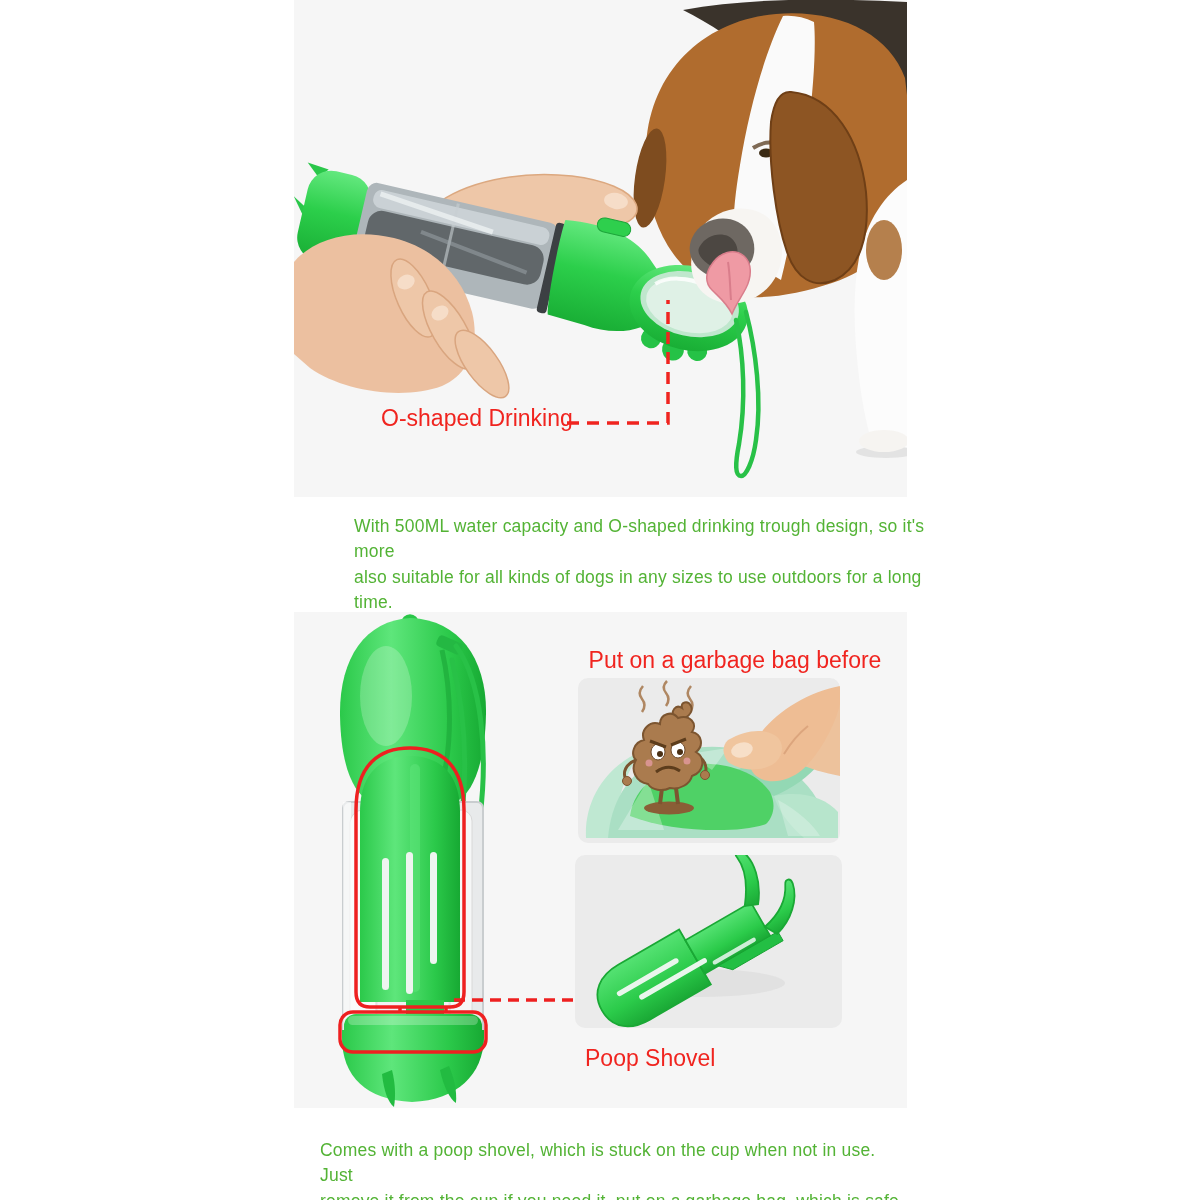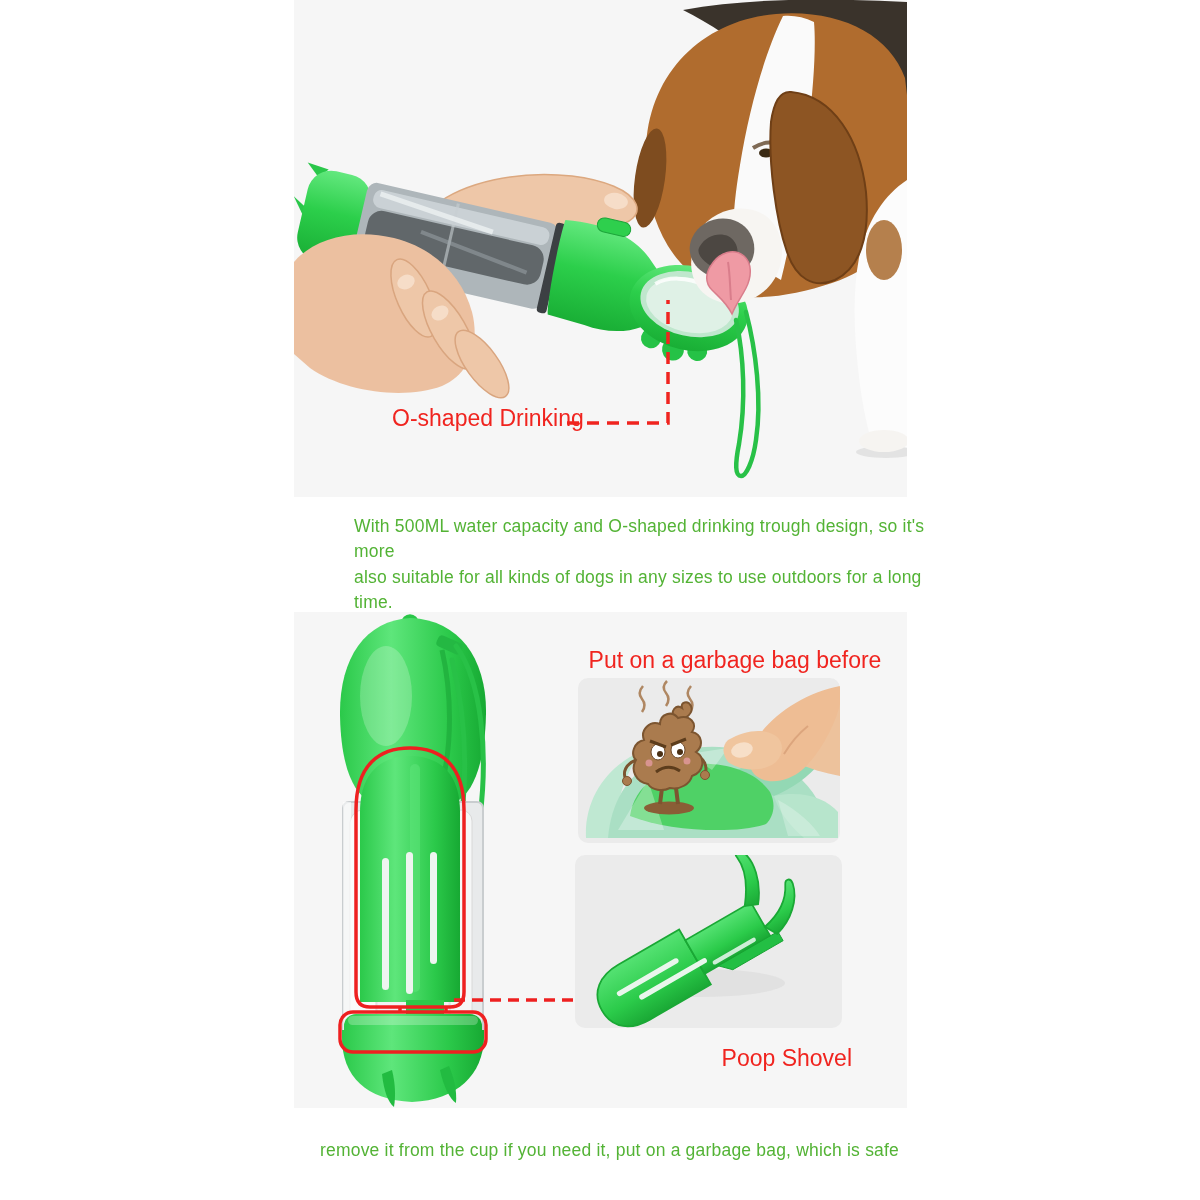--- a/index.html
+++ b/index.html
@@ -3,23 +3,23 @@
 <meta charset="utf-8">
 <style>
   html,body{margin:0;padding:0;background:#ffffff;}
   #stage{position:relative;width:1200px;height:1200px;background:#ffffff;overflow:hidden;
          font-family:"Liberation Sans", sans-serif;}
   .panel{position:absolute;background:#f6f6f6;}
   #top-panel{left:294px;top:0;width:613px;height:497px;}
   #bottom-panel{left:294px;top:612px;width:613px;height:496px;}
   .scene{position:absolute;left:0;top:0;width:100%;height:100%;display:block;}
   .red-note{position:absolute;color:#f0241f;font-size:23px;line-height:33px;font-weight:400;}
-  #annotation{left:392px;top:402px;text-align:left;}
+  #annotation{left:381px;top:402px;text-align:left;}
   #bag-caption{left:575px;top:644px;width:320px;text-align:center;}
-  #shovel-caption{left:585px;top:1042px;width:267px;text-align:right;}
+  #shovel-caption{left:585px;top:1042px;width:267px;text-align:left;}
   .green-para{position:absolute;color:#53b335;font-size:17.5px;line-height:25.4px;
               letter-spacing:0.2px;text-align:left;}
   #intro-para{left:310px;top:514px;width:590px;margin-left:44px;}
   #outro-para{left:320px;top:1138px;width:586px;}
   .inset{position:absolute;background:#ebebeb;border-radius:10px;overflow:hidden;}
   #inset-bag{left:578px;top:678px;width:262px;height:165px;}
   #inset-shovel{left:575px;top:855px;width:267px;height:173px;}
 </style>
 </head>
 <body>
@@ -220,17 +220,18 @@
         <rect x="-98" y="-10" width="80" height="6" rx="3" fill="#e9f6ec"></rect>
         <rect x="-78" y="6" width="88" height="6" rx="3" fill="#e9f6ec"></rect>
         <rect x="14" y="14" width="56" height="5" rx="2.5" fill="#cdeed6"></rect>
       </g>
     </svg>
   </div>
 
   <div id="shovel-caption" class="red-note">Poop Shovel</div>
 
   <div id="outro-para" class="green-para">
+    <div>Comes with a poop shovel, which is stuck on the cup when not in use. Just</div>
     <div>remove it from the cup if you need it, put on a garbage bag, which is safe</div>
 
   </div>
 
 </div>
 
 </body></html>

